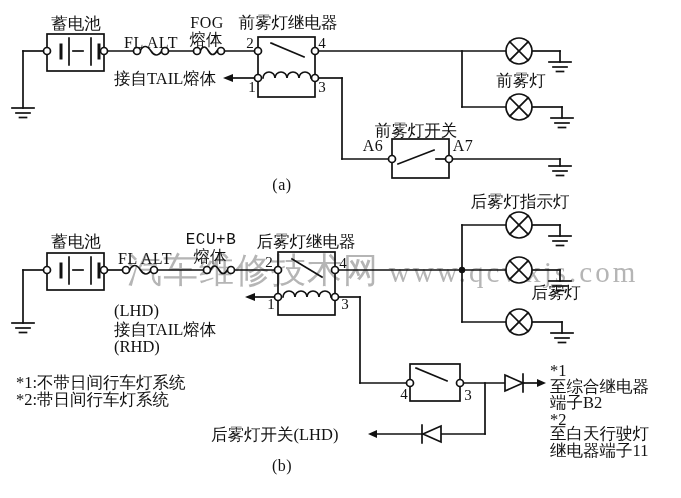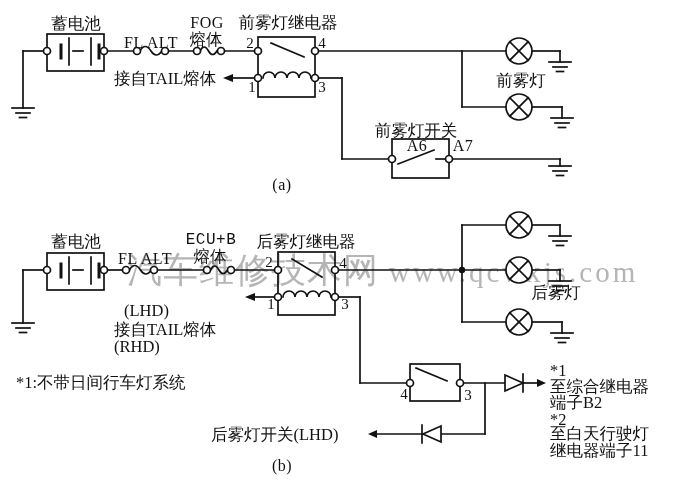--- a/index.html
+++ b/index.html
@@ -215,40 +215,42 @@
   <div class="lbl ctr lat" style="left:207px;top:15px;">FOG</div>
   <div class="lbl ctr" style="left:206px;top:31px;">熔体</div>
   <div class="lbl ctr" style="left:288px;top:14px;">前雾灯继电器</div>
   <div class="lbl ctr sm" style="left:250px;top:36px;">2</div>
   <div class="lbl ctr sm" style="left:322px;top:36px;">4</div>
   <div class="lbl ctr sm" style="left:252px;top:80px;">1</div>
   <div class="lbl ctr sm" style="left:322px;top:80px;">3</div>
   <div class="lbl" style="left:114px;top:70px;">接自TAIL熔体</div>
   <div class="lbl ctr" style="left:521px;top:72px;">前雾灯</div>
   <div class="lbl ctr" style="left:416px;top:122px;">前雾灯开关</div>
-  <div class="lbl ctr lat" style="left:373px;top:138px;margin-left:44px;">A6</div>
+  <div class="lbl ctr lat" style="left:373px;top:138px;">A6</div>
   <div class="lbl ctr lat" style="left:463px;top:138px;">A7</div>
   <div class="lbl ctr lat" style="left:282px;top:177px;">(a)</div>
 
   <div class="lbl ctr" style="left:76px;top:233px;">蓄电池</div>
   <div class="lbl ctr lat" style="left:145px;top:251px;">FL ALT</div>
   <div class="lbl ctr lat" style="left:211px;top:232px;font-family:Liberation Mono, monospace;">ECU+B</div>
   <div class="lbl ctr" style="left:210px;top:248px;">熔体</div>
   <div class="lbl ctr" style="left:306px;top:233px;">后雾灯继电器</div>
   <div class="lbl ctr sm" style="left:269px;top:255px;">2</div>
   <div class="lbl ctr sm" style="left:343px;top:256px;">4</div>
   <div class="lbl ctr sm" style="left:271px;top:297px;">1</div>
   <div class="lbl ctr sm" style="left:345px;top:297px;">3</div>
-  <div class="lbl" style="left:124px;top:302px;">(LHD)</div>
+  <div class="lbl" style="left:114px;top:302px;">(LHD)</div>
   <div class="lbl" style="left:114px;top:321px;">接自TAIL熔体</div>
   <div class="lbl" style="left:114px;top:338px;">(RHD)</div>
+  <div class="lbl ctr" style="left:520px;top:193px;">后雾灯指示灯</div>
   <div class="lbl ctr" style="left:520px;top:284px;margin-left:36px;">后雾灯</div>
   <div class="lbl ctr sm" style="left:404px;top:387px;">4</div>
   <div class="lbl ctr sm" style="left:468px;top:388px;">3</div>
   <div class="lbl" style="left:16px;top:374px;">*1:不带日间行车灯系统</div>
+  <div class="lbl" style="left:16px;top:391px;">*2:带日间行车灯系统</div>
   <div class="lbl" style="left:211px;top:426px;">后雾灯开关(LHD)</div>
   <div class="lbl" style="left:550px;top:362px;">*1</div>
   <div class="lbl" style="left:550px;top:378px;">至综合继电器</div>
   <div class="lbl" style="left:550px;top:394px;">端子B2</div>
   <div class="lbl" style="left:550px;top:411px;">*2</div>
   <div class="lbl" style="left:550px;top:425px;">至白天行驶灯</div>
   <div class="lbl" style="left:550px;top:442px;">继电器端子11</div>
   <div class="lbl ctr lat" style="left:282px;top:458px;">(b)</div>
 
 </div>

